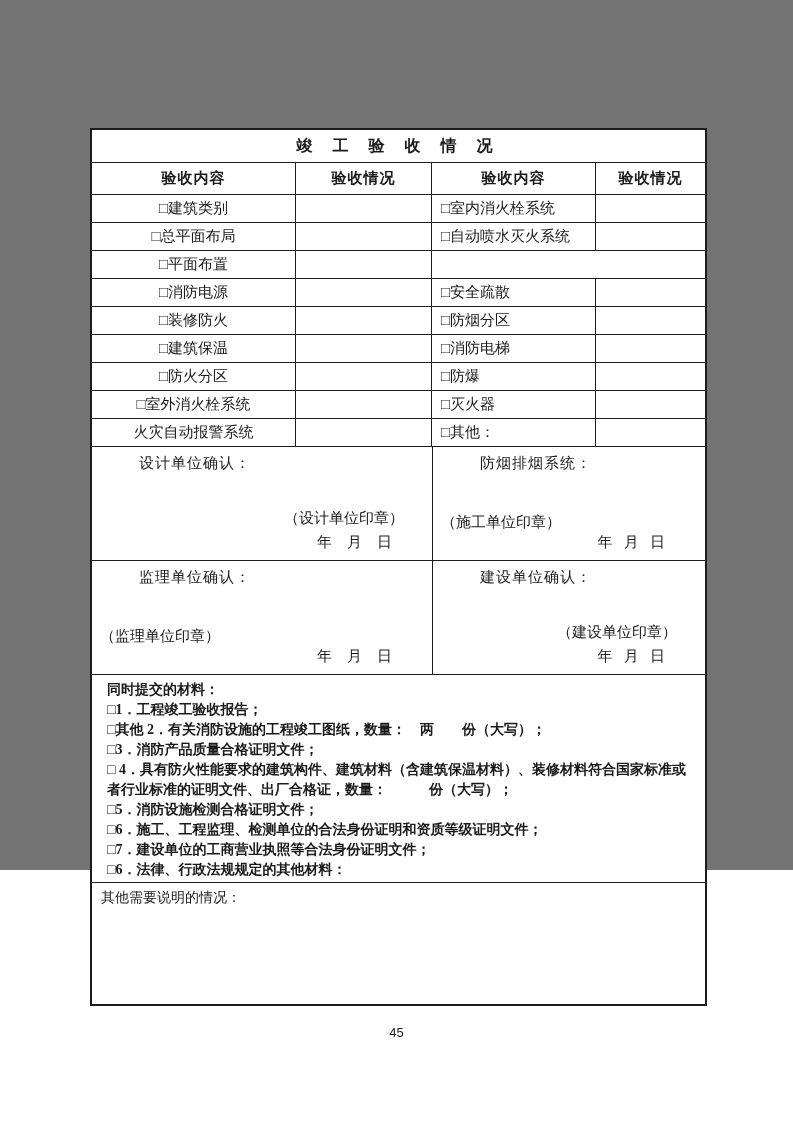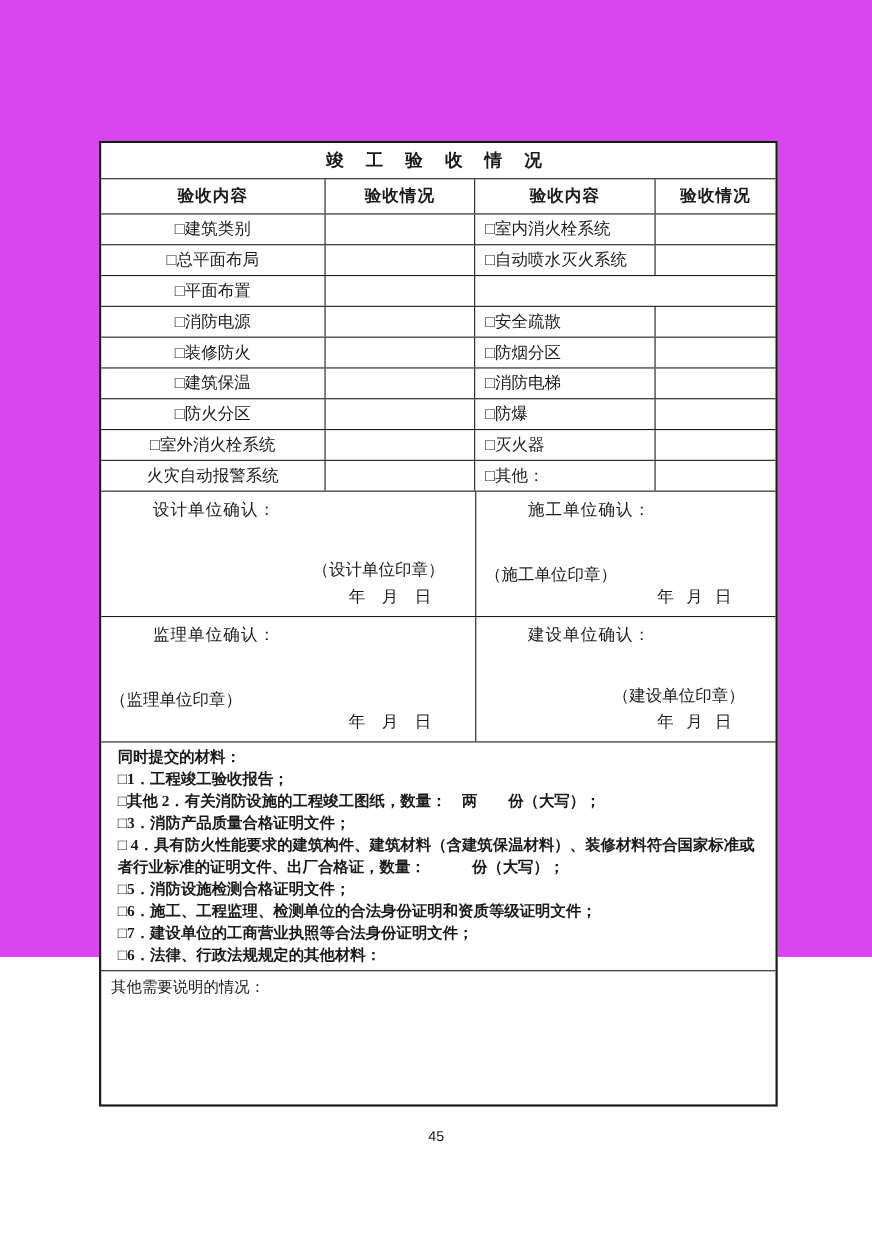--- a/index.html
+++ b/index.html
@@ -3,21 +3,21 @@
 <meta charset="utf-8">
 <style>
   * { box-sizing: border-box; margin: 0; padding: 0; }
   html, body { background: #ffffff; }
   body {
     width: 793px; height: 1122px;
     font-family: "Liberation Serif", "DejaVu Serif", serif;
     color: #1a1a1a;
     position: relative;
   }
-  .sheet { position: absolute; left: 0; top: 0; width: 793px; height: 870px; background: #d946ef; }
+  .sheet { position: absolute; left: 0; top: 0; width: 793px; height: 870px; background: #737373; }
 
   .form-table {
     position: absolute; left: 90px; top: 128px;
     width: 617px; height: 878px;
     border: 2px solid #1c1c1c;
     background: #fff;
   }
 
   .title-row {
     height: 33px;
@@ -138,21 +138,21 @@
       <div class="chk-cell c4"></div>
     </div>
 
     <div class="sig-row">
       <div class="sig-cell lft">
         <span class="sig-label">设计单位确认：</span>
         <span class="sig-seal seal-right">（设计单位印章）</span>
         <span class="sig-date date-right">年    月    日</span>
       </div>
       <div class="sig-cell rgt">
-        <span class="sig-label">施工单位确认：</span>
+        <span class="sig-label">防烟排烟系统：</span>
         <span class="sig-seal seal-left">（施工单位印章）</span>
         <span class="sig-date date-right">年   月   日</span>
       </div>
     </div>
 
     <div class="sig-row">
       <div class="sig-cell lft">
         <span class="sig-label">监理单位确认：</span>
         <span class="sig-seal seal-left">（监理单位印章）</span>
         <span class="sig-date date-right">年    月    日</span>

